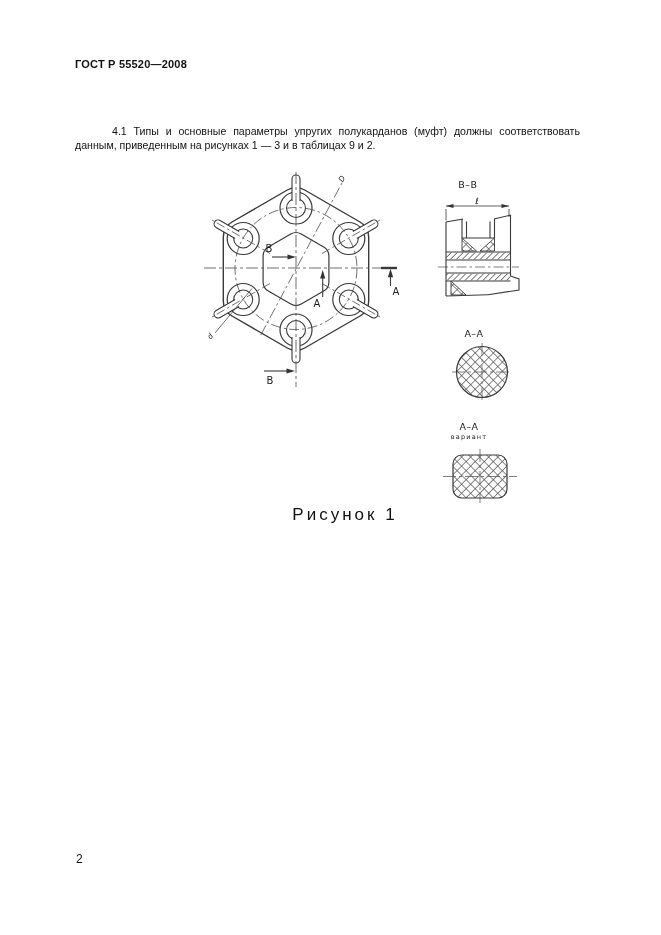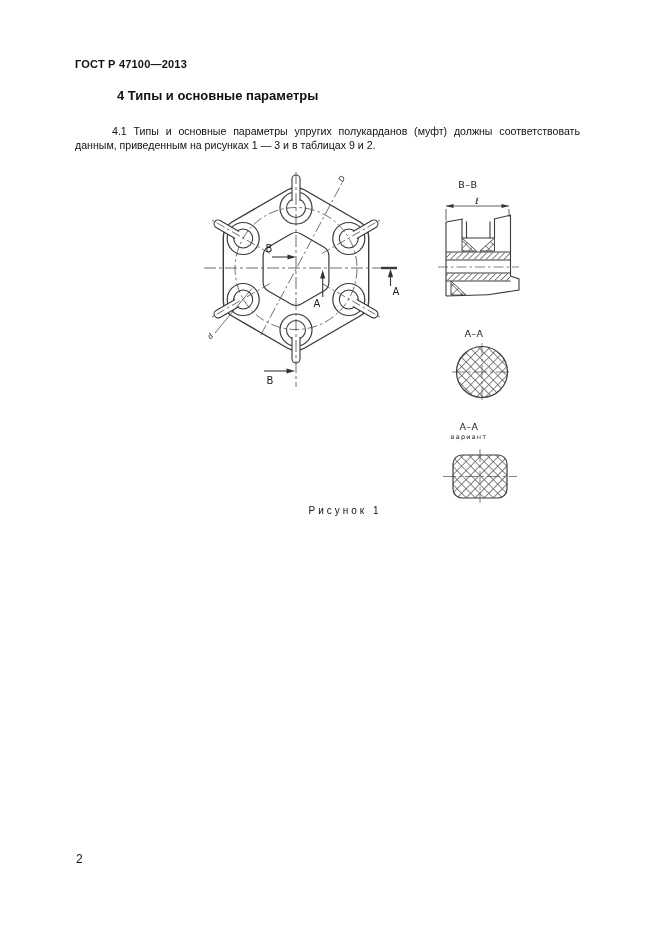--- a/index.html
+++ b/index.html
@@ -20,21 +20,21 @@
     position:absolute;left:117px;top:88px;
     font-size:13px;font-weight:bold;color:#111;
   }
   .body-paragraph{
     position:absolute;left:75px;top:124px;width:505px;
     font-size:10.6px;line-height:14px;text-align:justify;
     text-indent:37px;color:#111;
   }
   .figure-caption{
     position:absolute;left:195px;top:505px;width:300px;
-    text-align:center;font-size:10px;letter-spacing:3px;color:#111;
+    text-align:center;font-size:17px;letter-spacing:3px;color:#111;
   }
   .page-number{
     position:absolute;left:76px;top:852px;
     font-size:12px;color:#111;
   }
   svg.figure{
     position:absolute;left:195px;top:168px;width:340px;height:345px;
   }
   svg text{
     font-family:"DejaVu Sans", sans-serif;
@@ -44,23 +44,22 @@
   .view-title{font-size:9.5px;letter-spacing:.5px;}
   .variant-note{font-size:6.5px;letter-spacing:1.2px;}
   .dim{font-size:8.5px;font-style:italic;}
   .small-dim{font-size:7.5px;font-style:italic;}
 </style>
 </head>
 <body>
 
 <div class="page">
 
-  <div class="doc-header">ГОСТ Р 47100—2013</div>
+  <div class="doc-header">ГОСТ Р 55520—2008</div>
 
-  <div class="section-heading">4 Типы и основные параметры</div>
 
   <div class="body-paragraph">4.1 Типы и основные параметры упругих полукарданов (муфт) должны соответствовать данным, приведенным на рисунках 1 — 3 и в таблицах 9 и 2.</div>
 
   <svg class="figure" viewBox="195 168 340 345">
     <defs>
       <pattern id="hatch" patternUnits="userSpaceOnUse" width="4.2" height="4.2" patternTransform="rotate(45)">
         <line x1="2.1" y1="-1" x2="2.1" y2="5.2" stroke="#555" stroke-width="0.75"></line>
       </pattern>
       <pattern id="xh" patternUnits="userSpaceOnUse" width="6.4" height="6.4" patternTransform="rotate(45)">
         <path d="M3.2 0 V6.4 M0 3.2 H6.4" stroke="#555" stroke-width="0.7" fill="none"></path>

